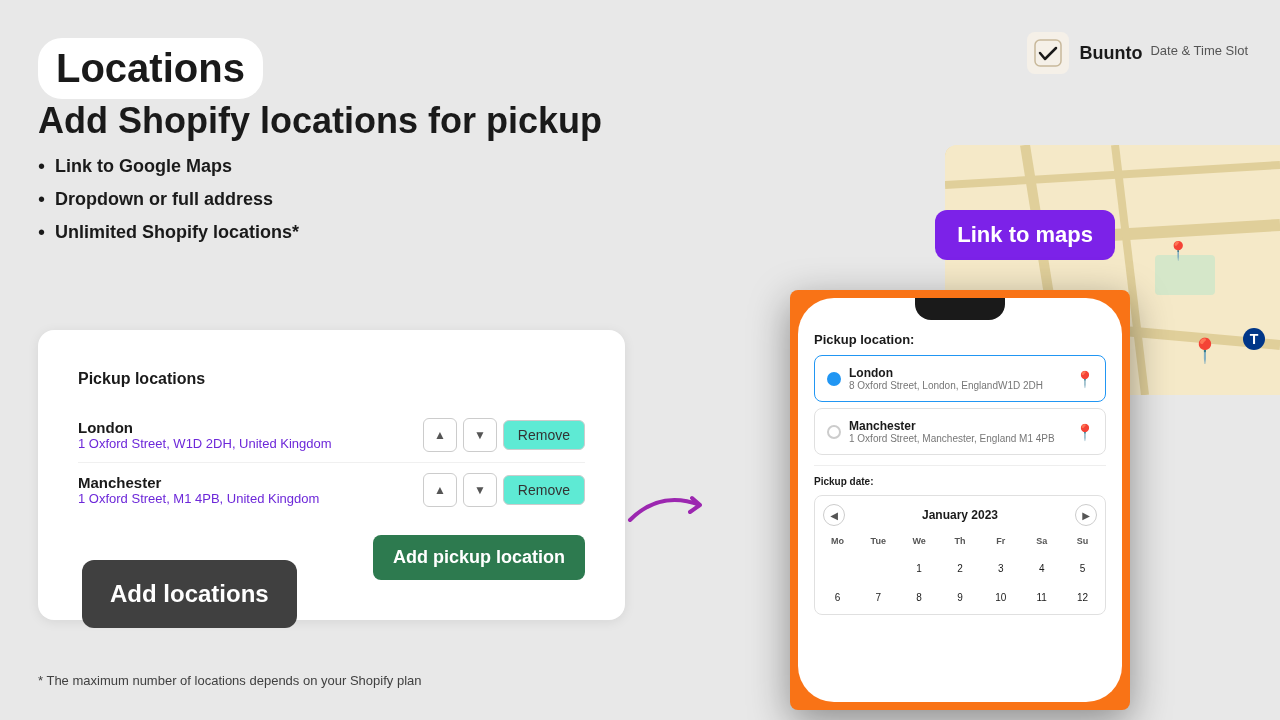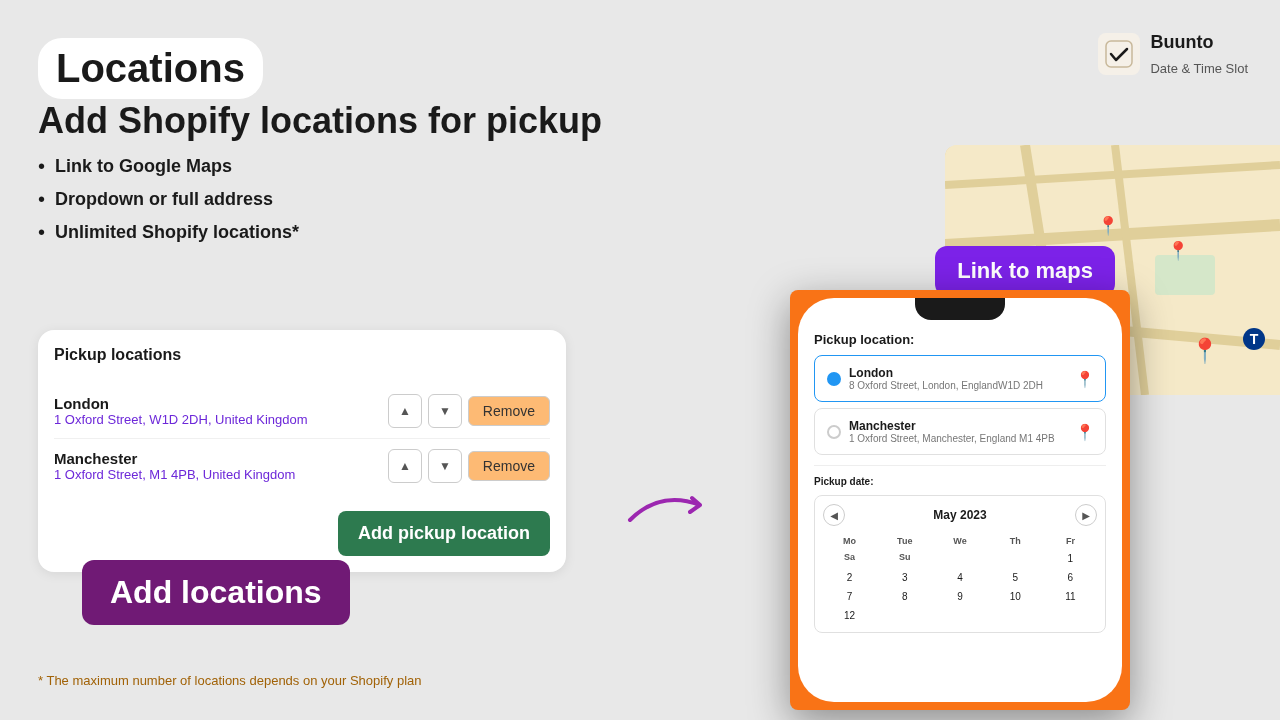--- a/index.html
+++ b/index.html
@@ -37,21 +37,21 @@
     .buunto-checkbox {
       width: 42px;
       height: 42px;
       background: #f5f0e8;
       border-radius: 8px;
       display: flex;
       align-items: center;
       justify-content: center;
     }
     .buunto-checkbox svg { width: 28px; height: 28px; }
-    .buunto-text { display: flex; flex-direction: column; gap: 8px; }
+    .buunto-text { display: flex; flex-direction: row; gap: 8px; }
     .buunto-name { font-size: 18px; font-weight: 700; color: #1a1a1a; }
     .buunto-sub { font-size: 13px; color: #555; }
 
     
     .main-heading {
       position: absolute;
       top: 100px;
       left: 38px;
       font-size: 36px;
       font-weight: 700;
@@ -78,24 +78,24 @@
       font-size: 20px;
       color: #1a1a1a;
     }
     .feature-list li span { font-weight: 600; }
 
     
     .pickup-card {
       position: absolute;
       top: 330px;
       left: 38px;
-      width: 528px;
+      width: 587px;
       background: white;
       border-radius: 16px;
-      padding: 16px;
+      padding: 40px;
       box-shadow: 0 2px 12px rgba(0,0,0,0.08);
     }
     .pickup-card-title {
       font-size: 16px;
       font-weight: 600;
       color: #1a1a1a;
       margin-bottom: 20px;
     }
     .location-row {
       display: flex;
@@ -118,21 +118,21 @@
       cursor: pointer;
       display: flex;
       align-items: center;
       justify-content: center;
       font-size: 12px;
       color: #555;
     }
     .remove-btn {
       padding: 6px 14px;
       border: 1px solid #ccc;
-      background: #fdba74;
+      background: #5eead4;
       border-radius: 6px;
       cursor: pointer;
       font-size: 14px;
       color: #333;
     }
     .add-pickup-btn {
       margin-top: 18px;
       float: right;
       background: #2d7a4f;
       color: white;
@@ -142,44 +142,44 @@
       font-size: 18px;
       font-weight: 600;
       cursor: pointer;
     }
 
     
     .add-locations-badge {
       position: absolute;
       top: 560px;
       left: 82px;
-      background: #701a75;
+      background: #404040;
       color: white;
       border-radius: 12px;
-      padding: 14px 28px;
-      font-size: 32px;
+      padding: 20px 28px;
+      font-size: 24px;
       font-weight: 700;
     }
 
     
     .arrow-pointing {
       position: absolute;
       top: 488px;
       left: 640px;
       width: 100px;
       height: 60px;
     }
 
     
     .footer-note {
       position: absolute;
       bottom: 32px;
       left: 38px;
       font-size: 13px;
-      color: #a16207;
+      color: #404040;
     }
 
     
     .map-bg {
       position: absolute;
       top: 145px;
       right: 0;
       width: 335px;
       height: 250px;
       overflow: hidden;
@@ -207,21 +207,20 @@
     .link-to-maps {
       position: absolute;
       top: 210px;
       right: 165px;
       background: #7c22e8;
       color: white;
       border-radius: 12px;
       padding: 12px 22px;
       font-size: 22px;
       font-weight: 700;
-      margin-top: 36px;
     }
 
     
     .phone-mockup {
       position: absolute;
       top: 290px;
       right: 150px;
       width: 340px;
       height: 420px;
       background: #f97316;
@@ -312,22 +311,22 @@
       align-items: center;
       justify-content: center;
       font-size: 10px;
       color: #555;
       cursor: pointer;
       background: white;
     }
     .cal-month { font-size: 12px; font-weight: 600; color: #1a1a1a; }
     .cal-grid {
       display: grid;
-      grid-template-columns: repeat(5, 1fr);
-      gap: 2px;
+      grid-template-columns: repeat(7, 1fr);
+      gap: 12px;
     }
     .cal-day-header {
       font-size: 9px;
       font-weight: 600;
       color: #555;
       text-align: center;
       padding: 2px;
     }
     .cal-day {
       font-size: 10px;
@@ -506,21 +505,21 @@
         <span class="phone-map-icon">📍</span>
       </div>
 
       <div class="phone-divider"></div>
 
       <div class="phone-date-label">Pickup date:</div>
 
       <div class="phone-calendar">
         <div class="cal-header">
           <button class="cal-nav">◀</button>
-          <span class="cal-month">May 2023</span>
+          <span class="cal-month">January 2023</span>
           <button class="cal-nav">▶</button>
         </div>
         <div class="cal-grid">
           <div class="cal-day-header">Mo</div>
           <div class="cal-day-header">Tue</div>
           <div class="cal-day-header">We</div>
           <div class="cal-day-header">Th</div>
           <div class="cal-day-header">Fr</div>
           <div class="cal-day-header">Sa</div>
           <div class="cal-day-header">Su</div>

